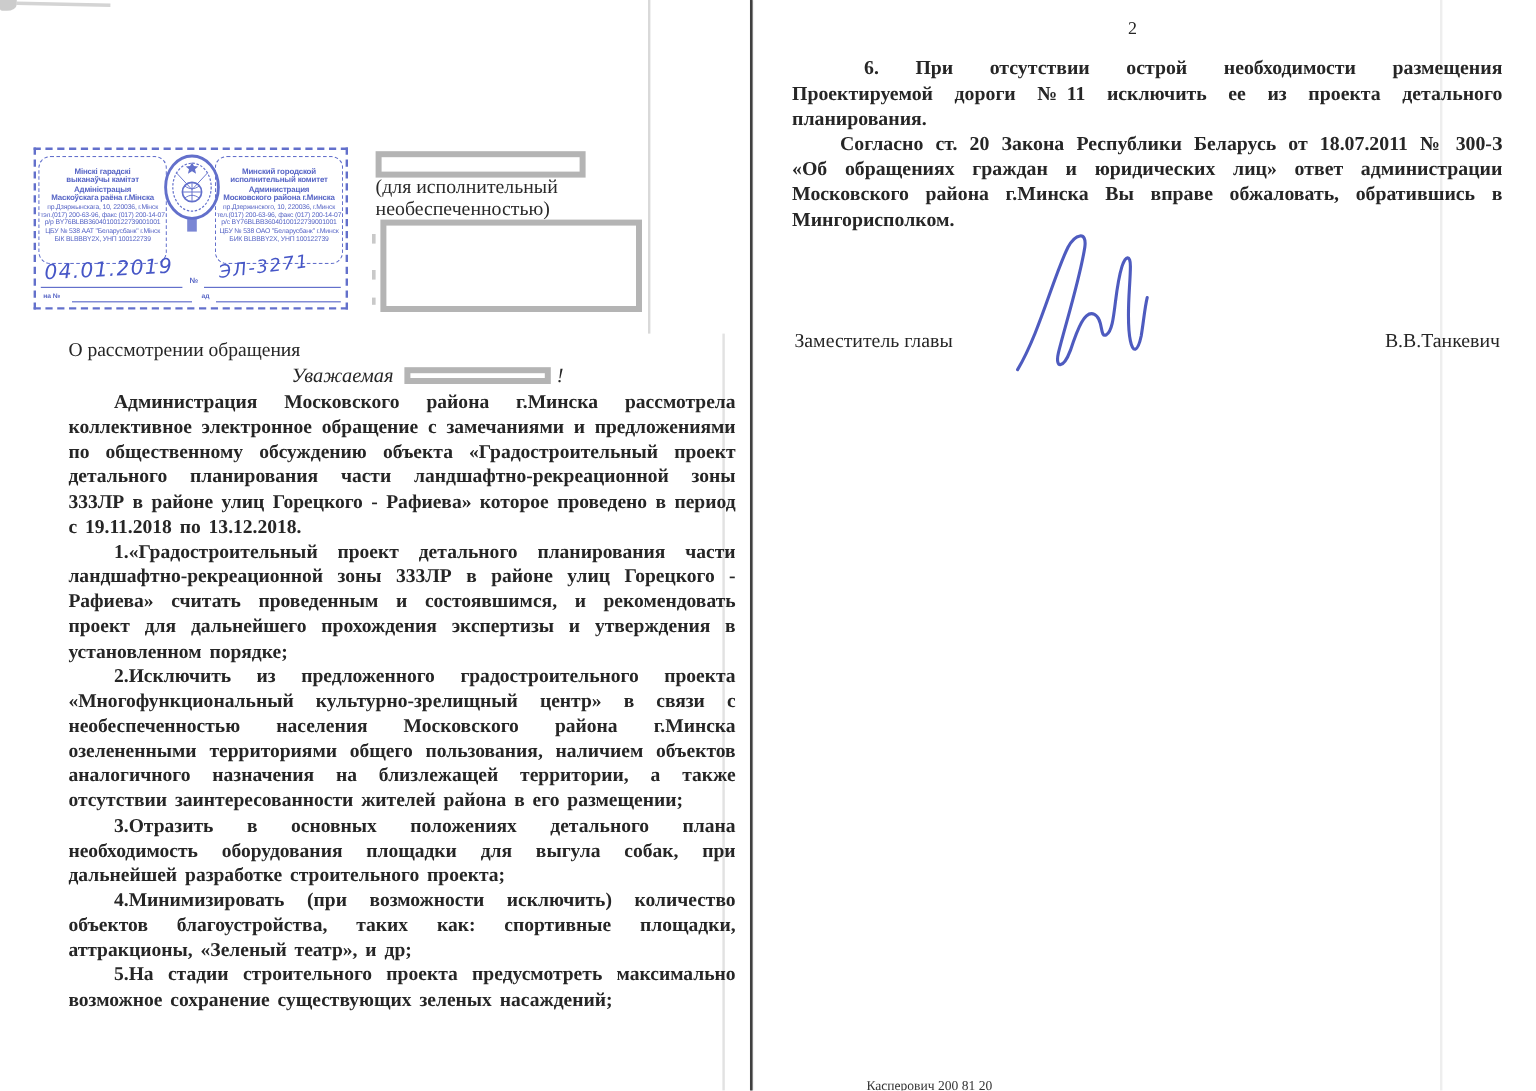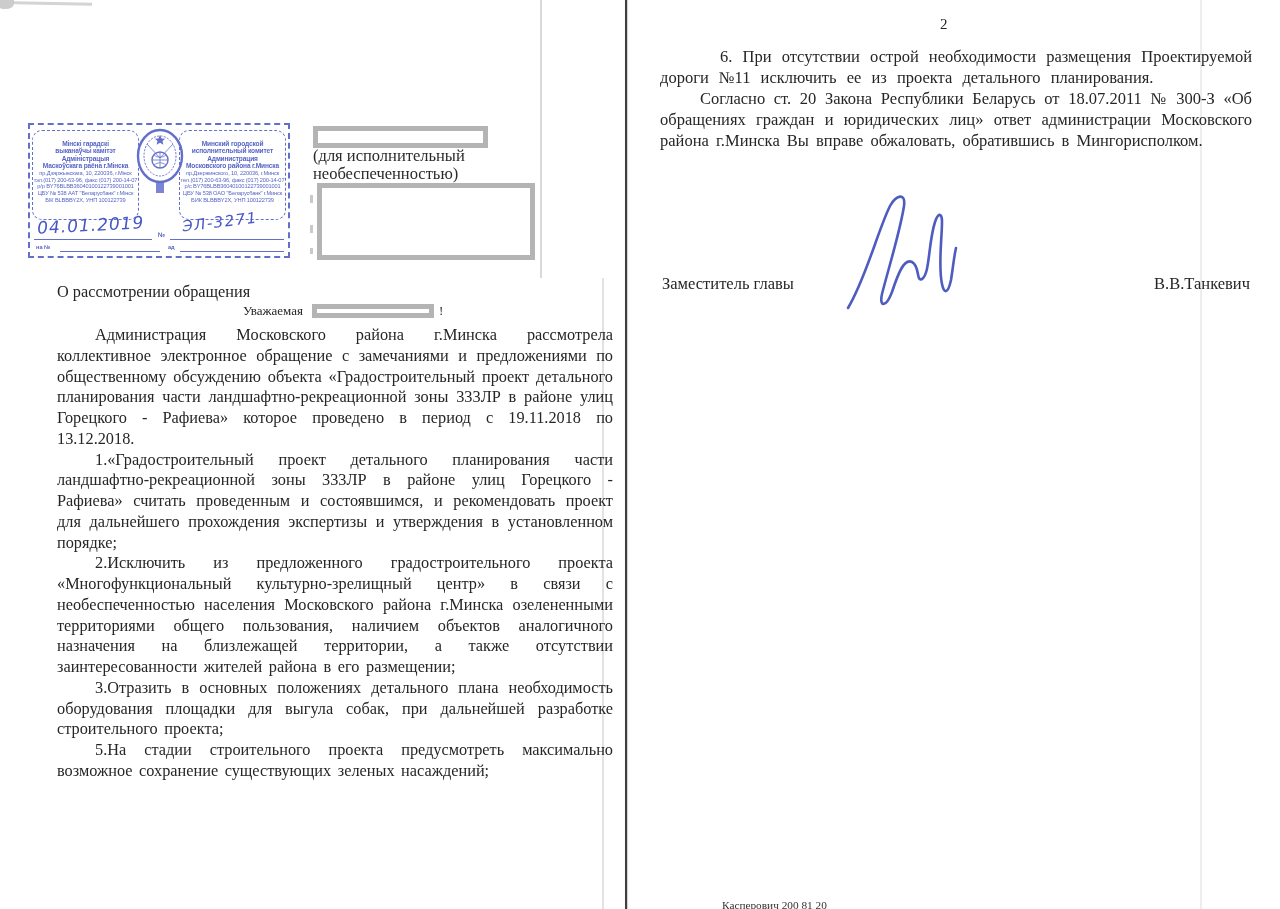--- a/index.html
+++ b/index.html
@@ -49,26 +49,26 @@
 
   
   .redact { background:#fff; border:5px solid #b4b4b4; position:absolute; }
   .redact-small { left:313px; top:126px; width:175px; height:22px; }
   .redact-large { left:317px; top:183px; width:218px; height:77px; }
   .redact-tick { position:absolute; width:3px; background:#c9c9c9; left:310px; }
   .annotation { position:absolute; left:313px; top:147px; font-size:16.5px; line-height:18px; color:#2a2a2a; }
 
   
   .subject { position:absolute; left:57px; top:282px; font-size:16.3px; }
-  .salutation { position:absolute; left:243px; top:303px; font-size:13px; white-space:nowrap; }
+  .salutation { position:absolute; left:243px; top:303px; font-size:17px; white-space:nowrap;font-style:italic; }
   .salutation .redact-inline {
     display:inline-block; width:122px; height:14px; background:#fff;
     border:5px solid #b4b4b4; vertical-align:middle; margin:0 5px 0 9px; transform:translateY(-1px);
   }
-  .doc-body { position:absolute; }
+  .doc-body { position:absolute;font-weight:bold; }
   .doc-body p { margin:0; text-align:justify; word-spacing:2.5px; }
   .body-left  { left:57px;  top:325px; width:556px; font-size:16.3px; line-height:20.75px; }
   .body-left p  { text-indent:38px; }
   .body-right { left:660px; top:46px;  width:592px; font-size:16.5px; line-height:21px; }
   .body-right p { text-indent:40px; word-spacing:3px; }
   .body-right p.first { text-indent:60px; word-spacing:6px; }
 
   
   .page-number { position:absolute; left:940px; top:16px; font-size:15px; }
   .sign-row {
@@ -152,20 +152,21 @@
 
     <div class="salutation">
       <span>Уважаемая</span><span class="redact-inline"></span><span>!</span>
     </div>
 
     <div class="doc-body body-left">
       <p>Администрация Московского района г.Минска рассмотрела коллективное электронное обращение с замечаниями и предложениями по общественному обсуждению объекта «Градостроительный проект детального планирования части ландшафтно-рекреационной зоны 333ЛР в районе улиц Горецкого - Рафиева» которое проведено в период с 19.11.2018 по 13.12.2018.</p>
       <p>1.«Градостроительный проект детального планирования части ландшафтно-рекреационной зоны 333ЛР в районе улиц Горецкого - Рафиева» считать проведенным и состоявшимся, и рекомендовать проект для дальнейшего прохождения экспертизы и утверждения в установленном порядке;</p>
       <p>2.Исключить из предложенного градостроительного проекта «Многофункциональный культурно-зрелищный центр» в связи с необеспеченностью населения Московского района г.Минска озелененными территориями общего пользования, наличием объектов аналогичного назначения на близлежащей территории, а также отсутствии заинтересованности жителей района в его размещении;</p>
       <p>3.Отразить в основных положениях детального плана необходимость оборудования площадки для выгула собак, при дальнейшей разработке строительного проекта;</p>
+      <p>4.Минимизировать (при возможности исключить) количество объектов благоустройства, таких как: спортивные площадки, аттракционы, «Зеленый театр», и др;</p>
       <p>5.На стадии строительного проекта предусмотреть максимально возможное сохранение существующих зеленых насаждений;</p>
     </div>
   </div>
 
   <div>
 
     <div class="page-number">2</div>
 
     <div class="doc-body body-right">
       <p class="first">6. При отсутствии острой необходимости размещения Проектируемой дороги №11 исключить ее из проекта детального планирования.</p>

